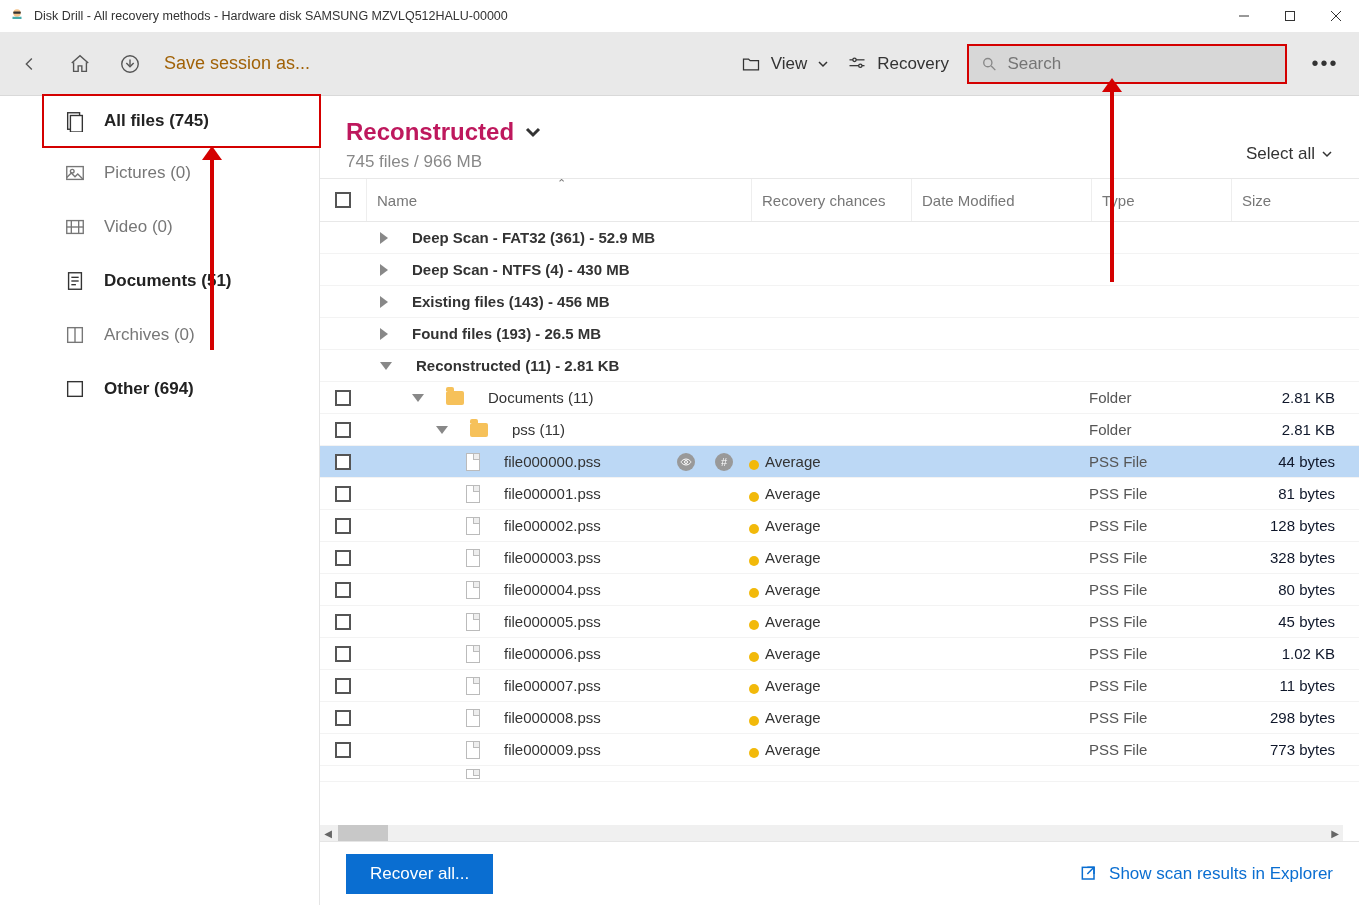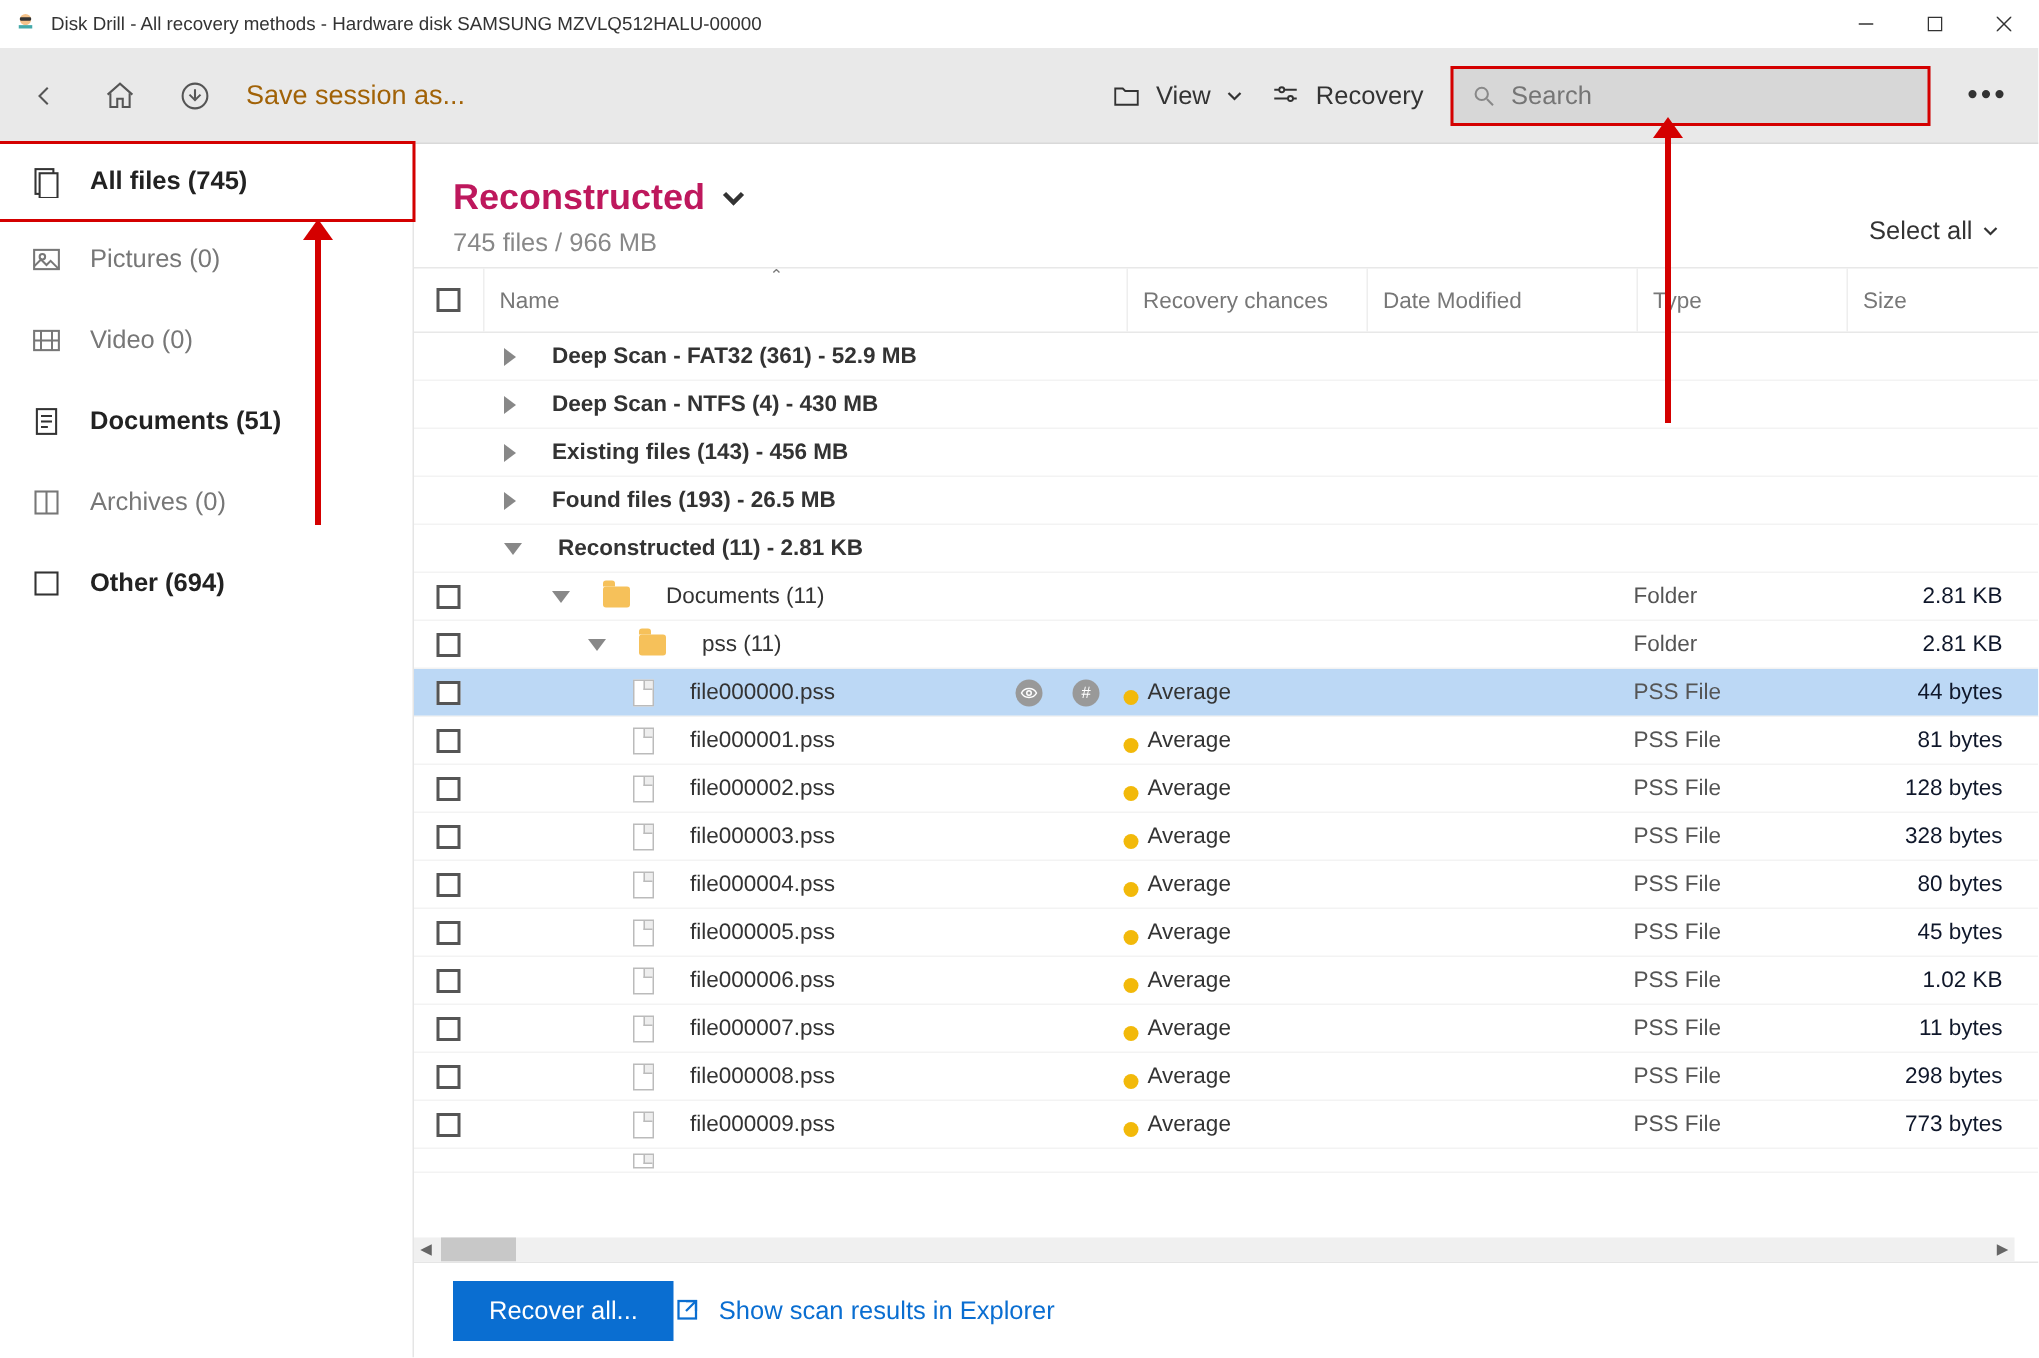--- a/index.html
+++ b/index.html
@@ -13,21 +13,21 @@
   .toolbar { height: 64px; background: #e9e9e9; display: flex; align-items: center; padding: 0 14px; gap: 18px; border-bottom: 1px solid #d9d9d9;}
   .tbtn { display: flex; align-items: center; justify-content: center; width: 32px; height: 32px; color:#555; }
   .tbtn svg { width: 22px; height: 22px; stroke:#555; }
   .sess { font-size: 18px; color: #a16207; }
   .spacer { flex: 1; }
   .view-group { display:flex; align-items:center; gap:10px; color:#333; font-size:17px;}
   .filters-group { display:flex; align-items:center; gap:10px; color:#333; font-size:17px;}
   .search-wrap { width: 320px; height: 40px; background: #d7d7d7; display:flex; align-items:center; padding:0 12px; gap:10px; border: 2px solid #d40000;}
   .search-wrap input { border:none; background:transparent; outline:none; font-size:17px; color:#777; width:100%;}
   .more-btn { width:40px; display:flex; justify-content:center; font-size:20px; letter-spacing:2px; color:#333;}
-  .body { flex:1; display:flex; min-height:0;}
+  .body { flex:1; display:flex; min-height:0;padding-left:44px;}
   .sidebar { width: 276px; border-right: 1px solid #e5e5e5; background:#fff; padding-top:0; }
   .side-item { display:flex; align-items:center; gap:18px; height:54px; padding:0 20px; font-size:17px; color:#777;}
   .side-item.active { border:2px solid #d40000; margin:-2px; position:relative;}
   .side-item.bold { color:#222; font-weight:600;}
   .side-icon { width:22px; height:22px; display:flex; align-items:center; justify-content:center;}
   .side-icon svg { width:22px; height:22px; stroke:#777; fill:none; stroke-width:1.5;}
   .side-item.bold .side-icon svg { stroke:#333;}
   .main { flex:1; display:flex; flex-direction:column; min-width:0;}
   .main-head { padding: 22px 26px 14px 26px; display:flex; flex-direction:column; gap:6px;}
   .head-row1 { display:flex; align-items:center; gap:10px;}
@@ -57,21 +57,21 @@
   .tri-right { border-top:6px solid transparent; border-bottom:6px solid transparent; border-left:8px solid #888;}
   .tri-down { border-left:6px solid transparent; border-right:6px solid transparent; border-top:8px solid #888;}
   .grouprow { font-weight:700;}
   .folder-icon { width:18px; height:14px; background:#f6c15a; border-radius:2px; position:relative; display:inline-block;}
   .folder-icon::before { content:""; position:absolute; top:-4px; left:0; width:8px; height:4px; background:#f6c15a; border-radius:2px 2px 0 0;}
   .file-icon { width:14px; height:18px; border:1px solid #bbb; background:#fff; display:inline-block; position:relative;}
   .file-icon::after { content:""; position:absolute; top:0; right:0; width:5px; height:5px; background:#eee; border-left:1px solid #bbb; border-bottom:1px solid #bbb;}
   .dot { width:10px; height:10px; border-radius:50%; background:#f2b90a;}
   .row.selected { background:#bcd8f5;}
   .circ { width:18px; height:18px; border-radius:50%; background:#999; display:flex; align-items:center; justify-content:center; color:#fff; font-size:11px;}
-  .footer { height:64px; border-top:1px solid #e5e5e5; display:flex; align-items:center; padding:0 26px; background:#fff;}
+  .footer { height:64px; border-top:1px solid #e5e5e5; display:flex; align-items:center; padding:0 26px; justify-content:space-between; background:#fff;}
   .recover-btn { background:#0a6ed1; color:#fff; border:none; height:40px; padding:0 24px; font-size:17px;}
   .explorer-link { color:#0a6ed1; font-size:17px; display:flex; align-items:center; gap:10px;}
   .hscroll { position:absolute; bottom:0; left:0; right:16px; height:16px; background:#f0f0f0; display:flex;}
   .hthumb { width:50px; height:100%; background:#c8c8c8; margin-left:2px;}
   .harrow { width:16px; height:16px; display:flex; align-items:center; justify-content:center; font-size:10px; color:#666;}
   .harrow.right { margin-left:auto;}
   .arrow-red { position:absolute; width:4px; background:#d40000;}
   .arrow-red .head { position:absolute; top:-14px; left:-8px; width:0; height:0; border-left:10px solid transparent; border-right:10px solid transparent; border-bottom:14px solid #d40000;}
   #arrow1 { top:160px; left:210px; height:190px;}
   #arrow2 { top:92px; left:1110px; height:190px;}

